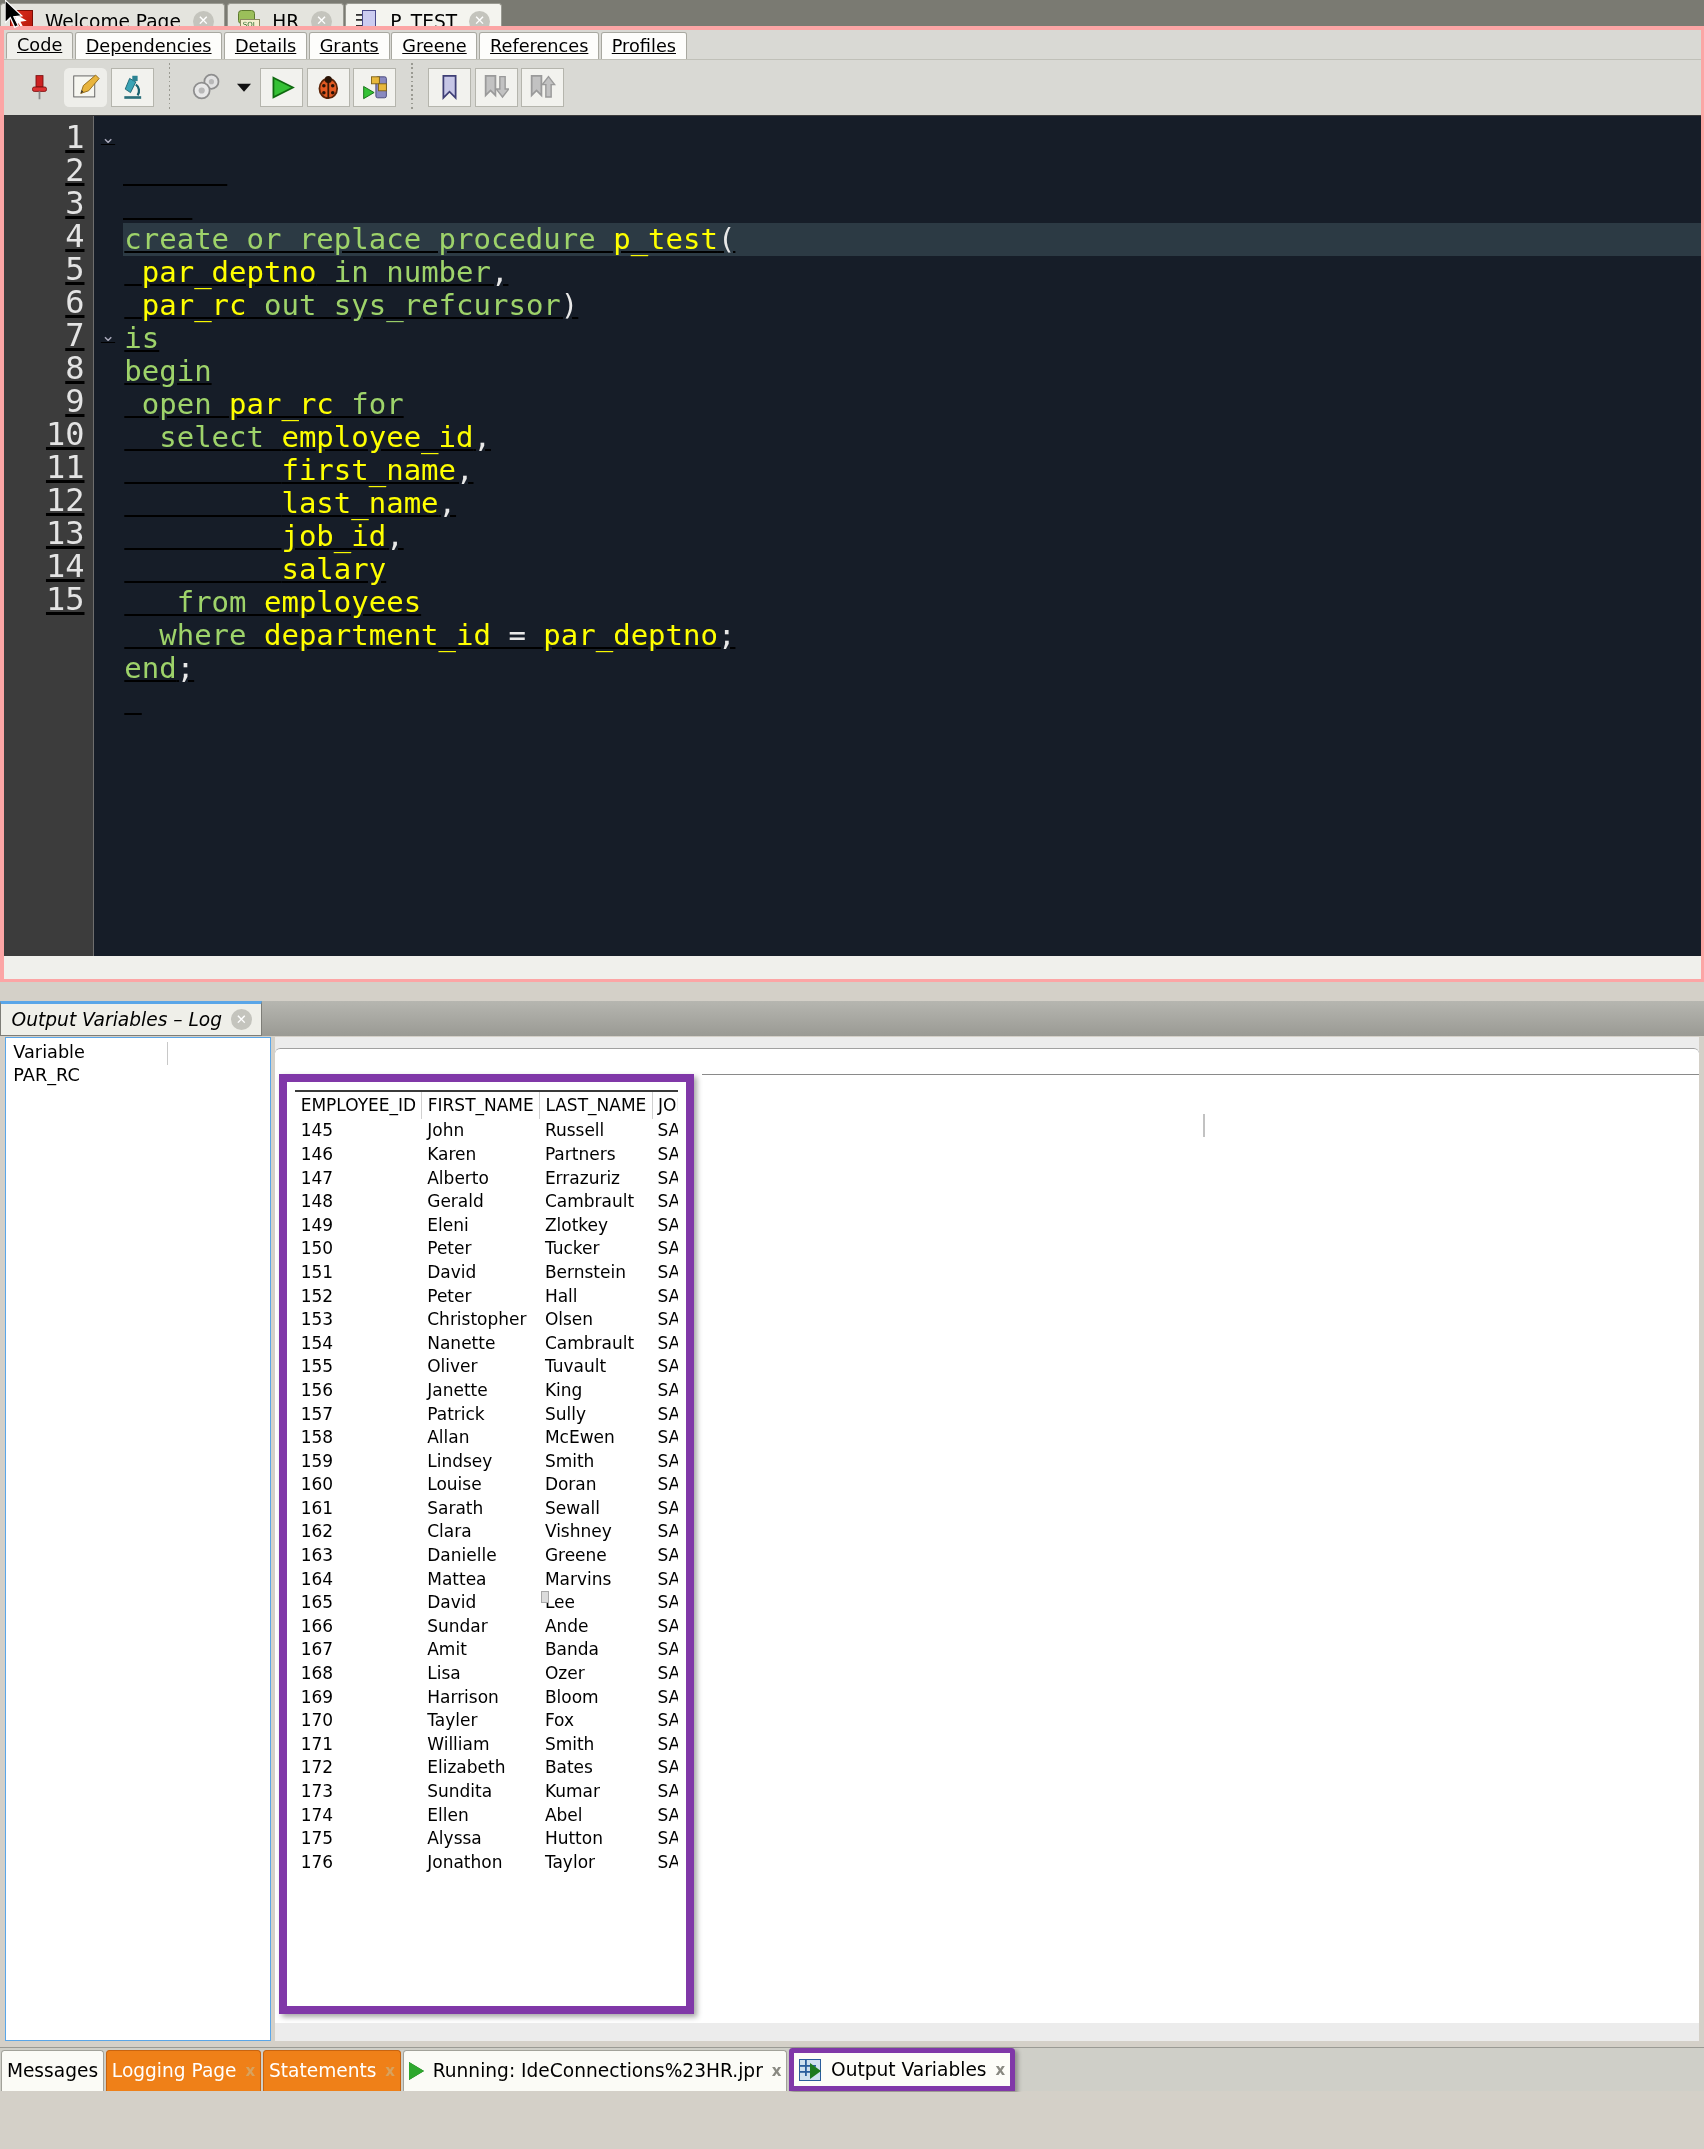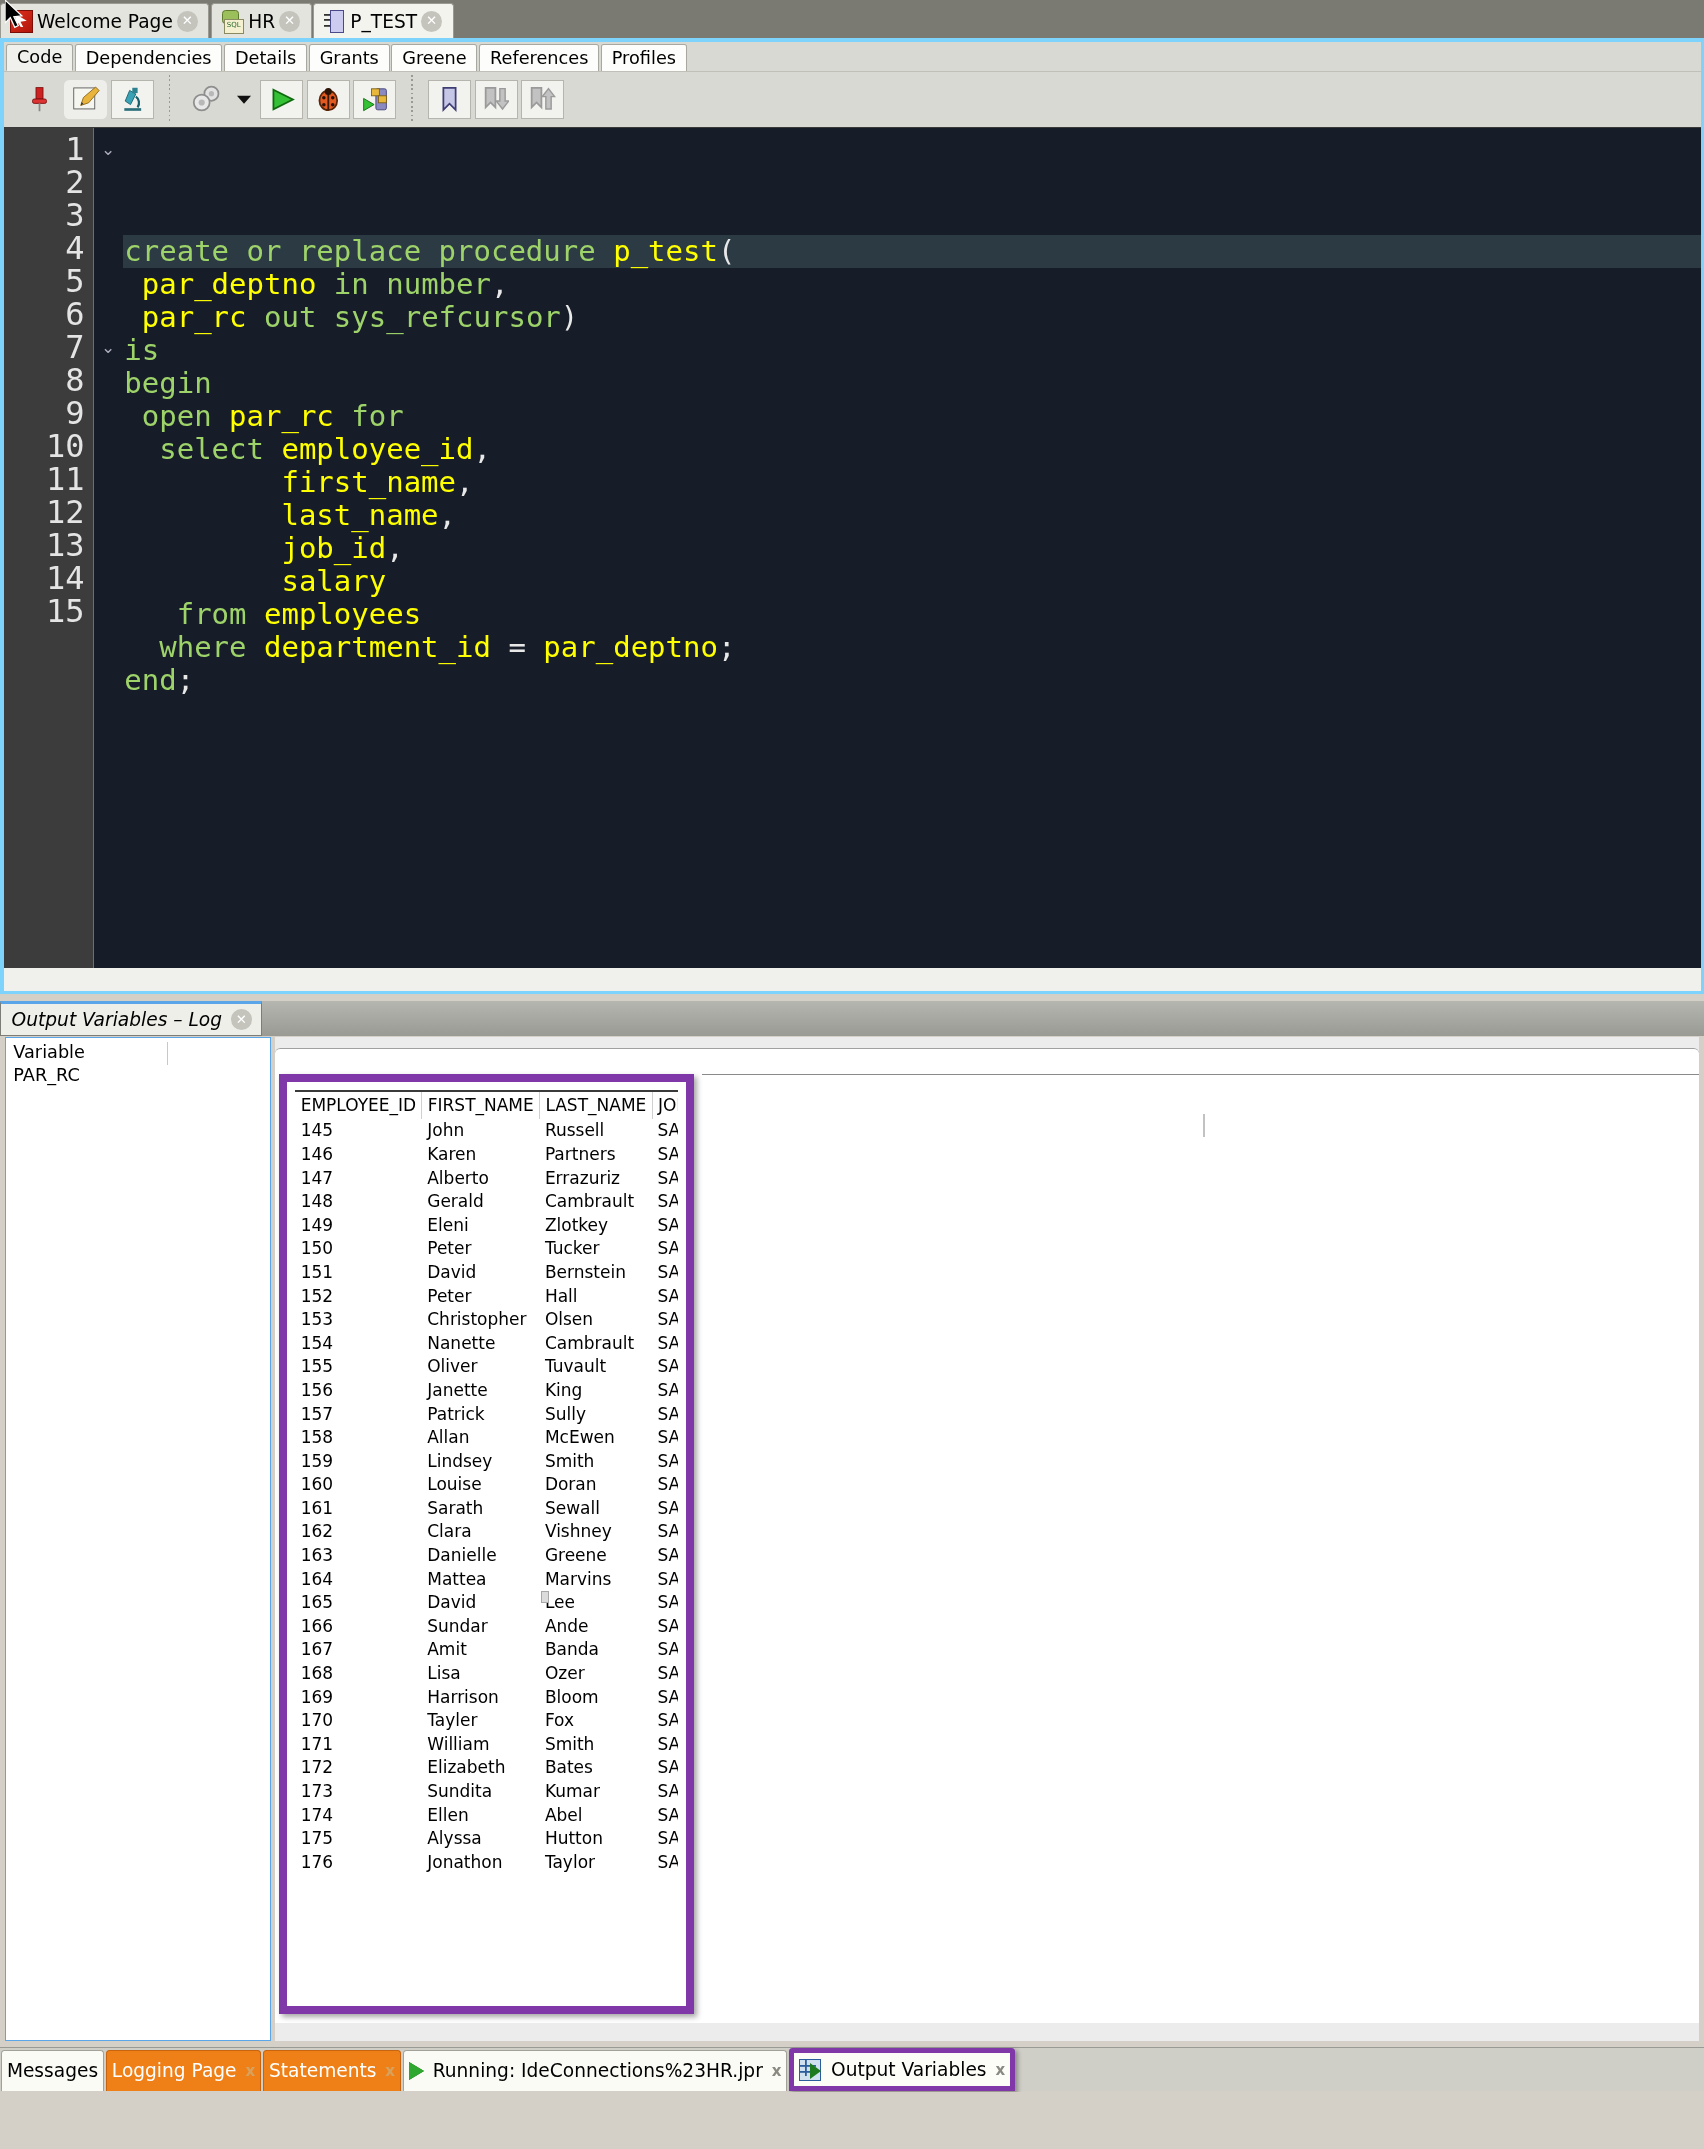--- a/index.html
+++ b/index.html
@@ -14,21 +14,21 @@
   
   #editor-tabstrip {
     position: absolute; left: 0; top: 0; width: 1704px; height: 38px;
     background: #7a7a72;
     display: flex; align-items: flex-end;
   }
   .etab {
     height: 35px;
     display: flex; align-items: center;
     padding: 0 10.6px 0 8.9px;
-    gap: 4px;
+    gap: 12px;
     background: #efefe9;
     border: 0.9px solid #9a9a92;
     border-bottom: none;
     border-top-left-radius: 3.5px; border-top-right-radius: 3.5px;
     font-size: 18.6px; color: #000;
     position: relative;
     margin-right: 1.8px;
   }
   .etab.inactive { background: #e4e4de; }
   .etab.active { background: #f4f4ef; }
@@ -74,23 +74,24 @@
       linear-gradient(#333,#333) 0 12.4px/6.2px 1.8px no-repeat;
   }
 
   
   #mouse-cursor {
     position: absolute; left: 5.3px; top: 0px; width: 19.5px; height: 30px; z-index: 60;
   }
 
   
   #editor-frame {
-    position: absolute; left: 0; top: 38px; width: 1704px; height: 956px;
-    background: #7dd3fc;
+    position: absolute; left: 0; top: 26px; width: 1704px; height: 956px;
+    background: #fca5a5;
     padding: 3.5px;
+    text-decoration: underline;
   }
   #editor-inner {
     width: 100%; height: 100%;
     background: #d9d9d4;
     display: flex; flex-direction: column;
   }
 
   
   #subtabs {
     height: 29px; display: flex; align-items: flex-end;

